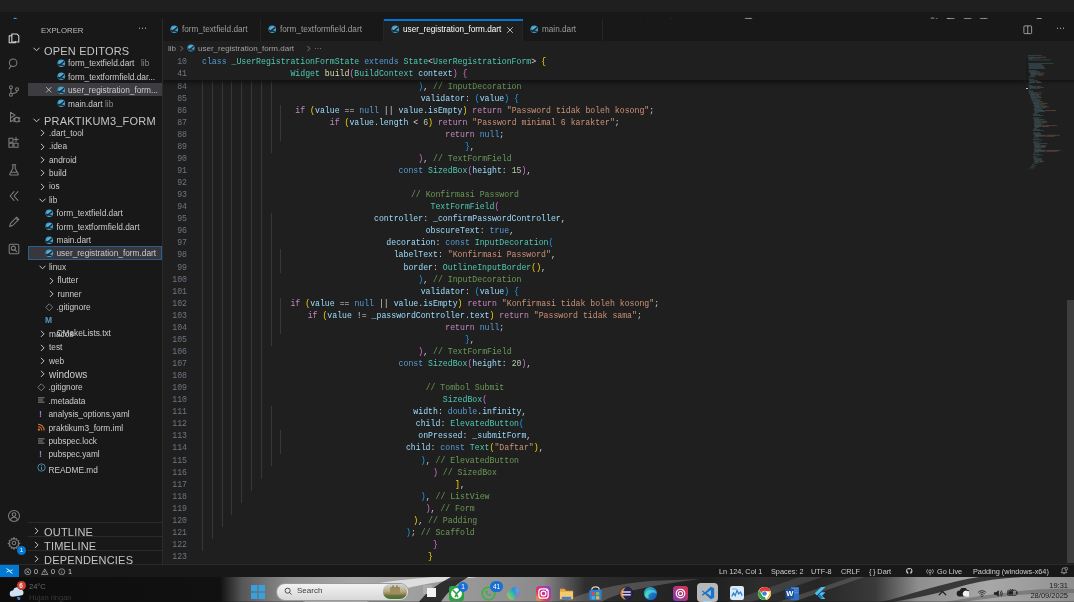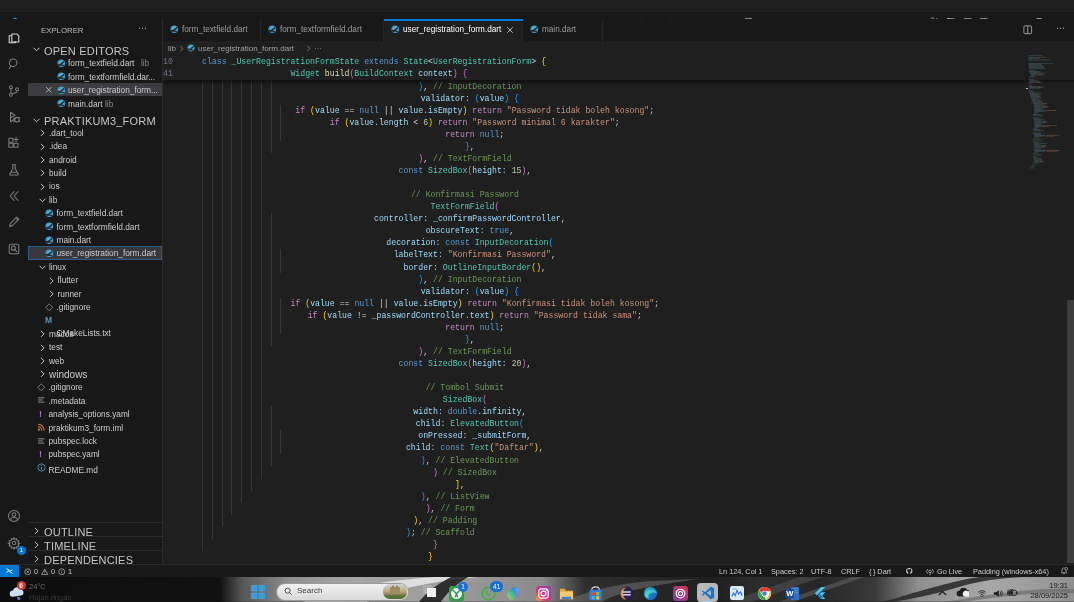--- a/index.html
+++ b/index.html
@@ -2,21 +2,21 @@
 <html><head><meta charset="utf-8"><style>
 *{margin:0;padding:0;box-sizing:border-box;}
 html,body{width:1074px;height:602px;overflow:hidden;background:#1f1f1f;}
 body{font-family:"Liberation Sans",sans-serif;position:relative;}
 .a{position:absolute;}
 i{font-style:normal;}
 .k{color:#569cd6}.c{color:#c586c0}.t{color:#4ec9b0}.f{color:#dcdcaa}.v{color:#9cdcfe}
 .s{color:#ce9178}.n{color:#b5cea8}.m{color:#6a9955}.o{color:#d4d4d4}
 .b1{color:#ffd700}.b2{color:#da70d6}.b3{color:#179fff}
 .code{font-family:"Liberation Mono",monospace;font-size:8.2px;line-height:12.06px;white-space:pre;color:#cccccc;text-align:center;}
-.ln{font-family:"Liberation Mono",monospace;font-size:8.2px;line-height:12.06px;white-space:pre;color:#6e7681;}
+.ln{font-family:"Liberation Mono",monospace;font-size:8.2px;line-height:12.06px;white-space:pre;color:#6e7681;text-align:right;}
 .guide{width:1px;background:#373737;}
 .hdr{font-weight:normal;font-size:11px;color:#c5c5c5;letter-spacing:0.2px;}
 .tab{position:absolute;top:0;height:21.5px;font-size:8.2px;color:#9d9d9d;white-space:nowrap;}
 </style></head><body>
 <div class="a" style="left:0;top:12px;width:1074px;height:19px;background:#181818;border-bottom:6px solid #22c55e">
     <svg class="a" style="left:7.0px;top:4.5px" width="11.0" height="11.0" viewBox="0 0 16 16">
       <path d="M11.2 0.8 L4.6 7 2 5 0.8 5.6 3.2 8 0.8 10.4 2 11 4.6 9 11.2 15.2 15 13.5 V2.5 Z M11.3 4.5 V11.5 L6.6 8 Z" fill="#2f9ae0"></path>
     </svg>
     <div class="a" style="left:24px;top:5px;font-size:7.8px;color:#cccccc">File</div>
     <div class="a" style="left:45px;top:5px;font-size:7.8px;color:#cccccc">Edit</div>
@@ -430,20 +430,60 @@
     <div class="a guide" style="left:78.2px;top:25.1px;height:422.1px"></div>
     <div class="a guide" style="left:88.0px;top:25.1px;height:410.0px"></div>
     <div class="a guide" style="left:97.8px;top:25.1px;height:398.0px"></div>
     <div class="a guide" style="left:107.6px;top:25.1px;height:72.4px"></div>
     <div class="a guide" style="left:107.6px;top:157.8px;height:132.7px"></div>
     <div class="a guide" style="left:107.6px;top:350.7px;height:60.3px"></div>
     <div class="a guide" style="left:117.4px;top:49.2px;height:36.2px"></div>
     <div class="a guide" style="left:117.4px;top:193.9px;height:24.1px"></div>
     <div class="a guide" style="left:117.4px;top:242.2px;height:36.2px"></div>
     <div class="a guide" style="left:117.4px;top:374.8px;height:24.1px"></div>
+    <div class="a ln" style="left:0;top:25.10px;width:24px">84
+85
+86
+87
+88
+89
+90
+91
+92
+93
+94
+95
+96
+97
+98
+99
+100
+101
+102
+103
+104
+105
+106
+107
+108
+109
+110
+111
+112
+113
+114
+115
+116
+117
+118
+119
+120
+121
+122
+123</div>
     <div class="a code" style="left:39.0px;top:25.10px">                <i class="b3">)</i>, <i class="m">// InputDecoration</i>
                 <i class="v">validator</i>: <i class="b3">(</i><i class="v">value</i><i class="b3">)</i> <i class="b3">{</i>
                   <i class="c">if</i> <i class="b1">(</i><i class="v">value</i> <i class="o">==</i> <i class="k">null</i> <i class="o">||</i> <i class="v">value</i>.<i class="v">isEmpty</i><i class="b1">)</i> <i class="c">return</i> <i class="s">"Password tidak boleh kosong"</i>;
                   <i class="c">if</i> <i class="b1">(</i><i class="v">value</i>.<i class="v">length</i> <i class="o">&lt;</i> <i class="n">6</i><i class="b1">)</i> <i class="c">return</i> <i class="s">"Password minimal 6 karakter"</i>;
                   <i class="c">return</i> <i class="k">null</i>;
                 <i class="b3">}</i>,
               <i class="b2">)</i>, <i class="m">// TextFormField</i>
               <i class="k">const</i> <i class="t">SizedBox</i><i class="b2">(</i><i class="v">height</i>: <i class="n">15</i><i class="b2">)</i>,
 
               <i class="m">// Konfirmasi Password</i>

